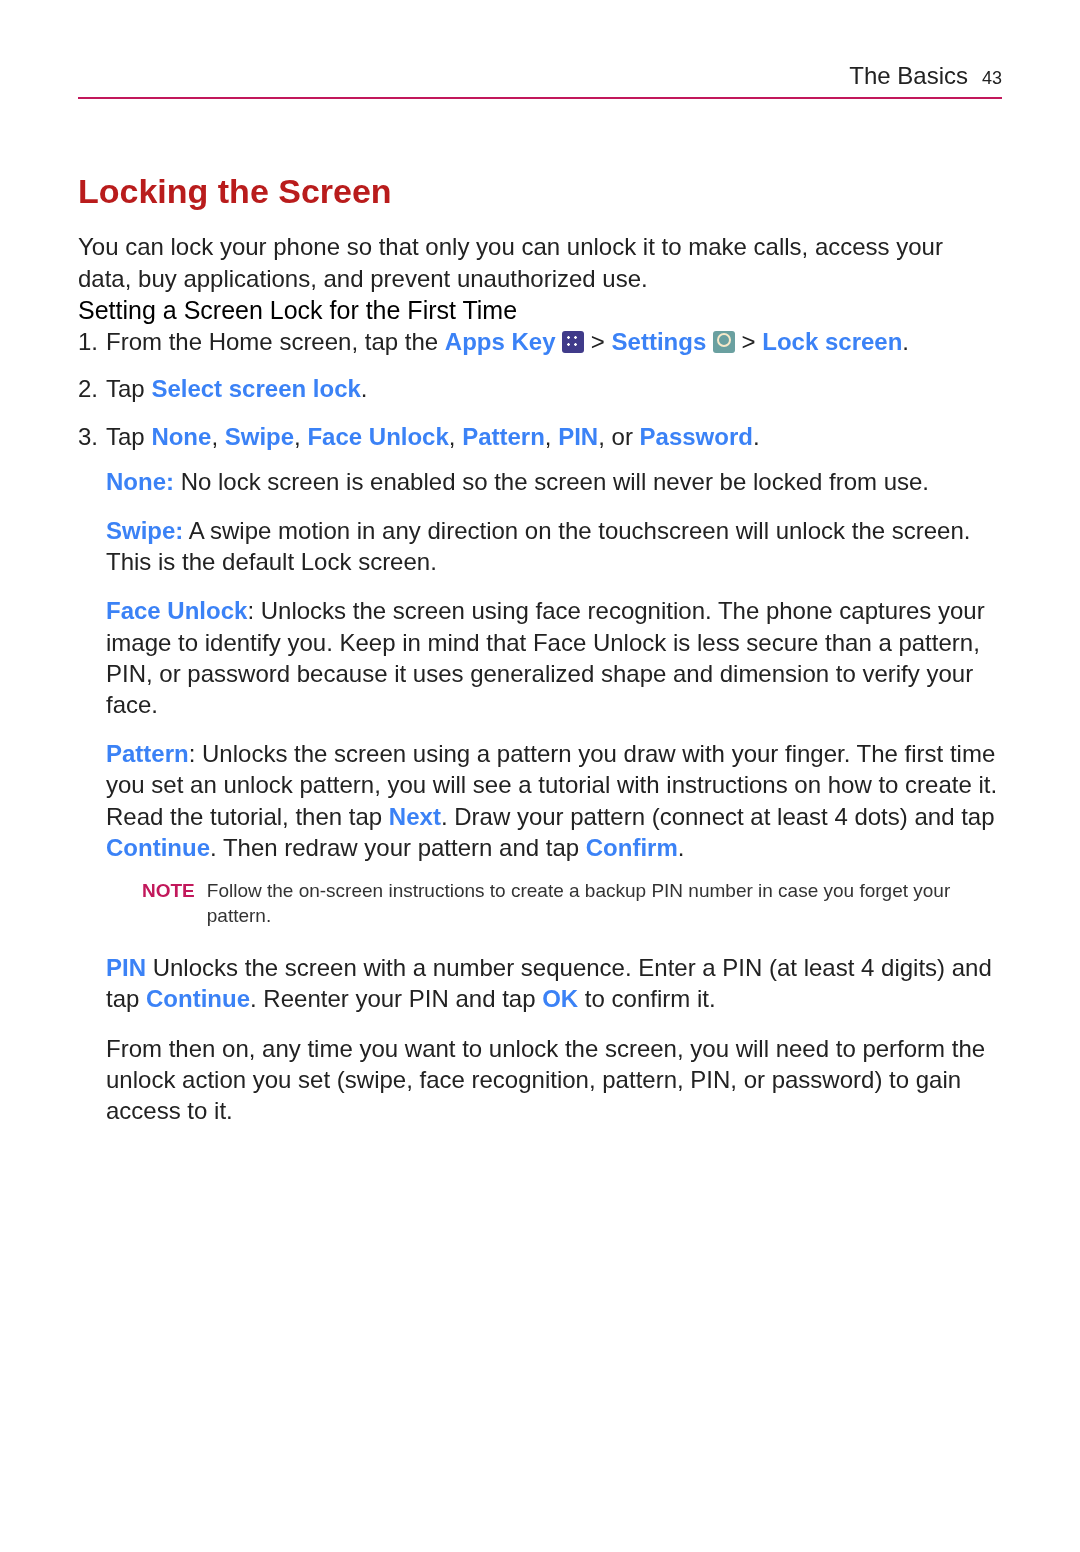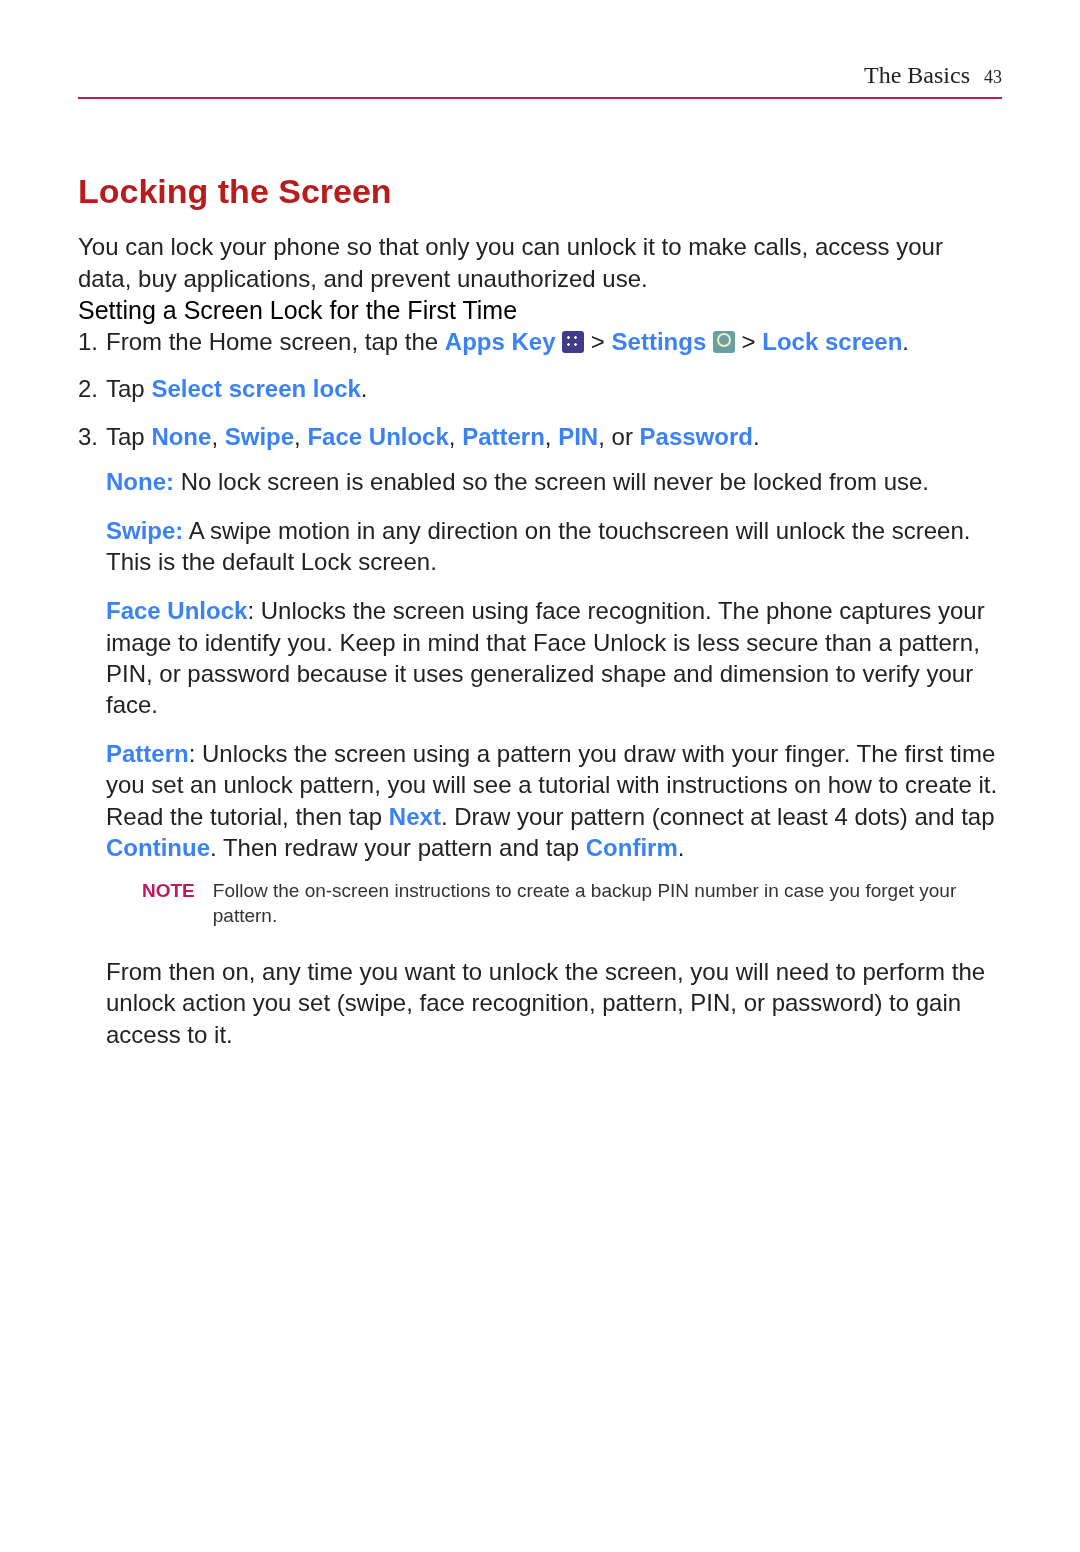--- a/index.html
+++ b/index.html
@@ -14,21 +14,20 @@
     line-height: 1.3;
   }
   .header-bar {
     display: flex;
     justify-content: flex-end;
     align-items: baseline;
     border-bottom: 2px solid #c2185b;
     padding-bottom: 6px;
     gap: 14px;
     margin-bottom: 70px;
-    font-family: Liberation Serif, serif;
   }
   .header-section { font-weight: 400; color: #222; font-size: 24px; }
   .header-page { font-weight: 400; color: #222; font-size: 18px; }
   h1 {
     color: #b91c1c;
     font-weight: 600;
     font-size: 34px;
     margin-bottom: 18px;
   }
   .intro { }
@@ -66,21 +65,21 @@
   }
   .settings-icon { background:#6aa0a0; position:relative; }
   .settings-icon::after{
     content:""; position:absolute; top:2px; left:50%; transform:translateX(-50%);
     width:10px; height:10px; border:2px solid #f7e9c9; border-radius:50%;
   }
   .sub { margin: 14px 0 0 0; }
   .sub.extra { margin-top: 18px; }
   .note-row {
     display:flex;
-    gap:18px;
+    gap:12px;
     padding: 10px 0 10px 36px;
     margin: 6px 0 4px 0;
   }
   .note-label { color:#c2185b; font-weight:700; font-size:19px; flex-shrink:0; }
   .note-text { font-size:19px; color:#333; }
 </style>
 </head>
 <body>
 
 <div class="header-bar">
@@ -121,17 +120,20 @@
 
     <p class="sub extra">
       <span class="bold">Pattern</span><span>: Unlocks the screen using a pattern you draw with your finger. The first time you set an unlock pattern, you will see a tutorial with instructions on how to create it. Read the tutorial, then tap </span><span class="bold">Next</span><span>. Draw your pattern (connect at least 4 dots) and tap </span><span class="bold">Continue</span><span>. Then redraw your pattern and tap </span><span class="bold">Confirm</span><span>.</span>
     </p>
 
     <div class="note-row">
       <span class="note-label">NOTE</span>
       <span class="note-text">Follow the on-screen instructions to create a backup PIN number in case you forget your pattern.</span>
     </div>
 
+    <p class="sub">
+      <span class="bold">PIN</span><span> Unlocks the screen with a number sequence. Enter a PIN (at least 4 digits) and tap </span><span class="bold">Continue</span><span>. Reenter your PIN and tap </span><span class="bold">OK</span><span> to confirm it.</span>
+    </p>
 
 
     <p class="sub extra">From then on, any time you want to unlock the screen, you will need to perform the unlock action you set (swipe, face recognition, pattern, PIN, or password) to gain access to it.</p>
   </li>
 </ol>
 
 </body></html>

